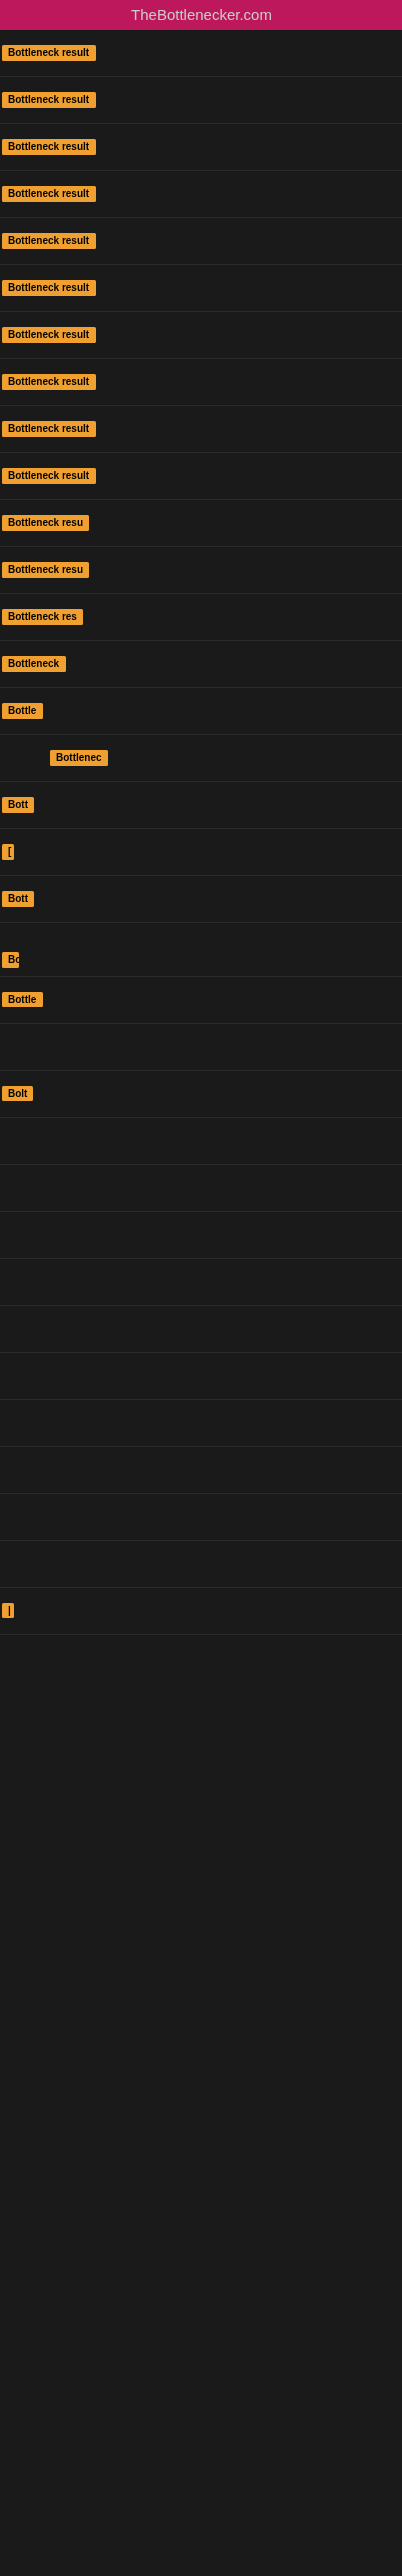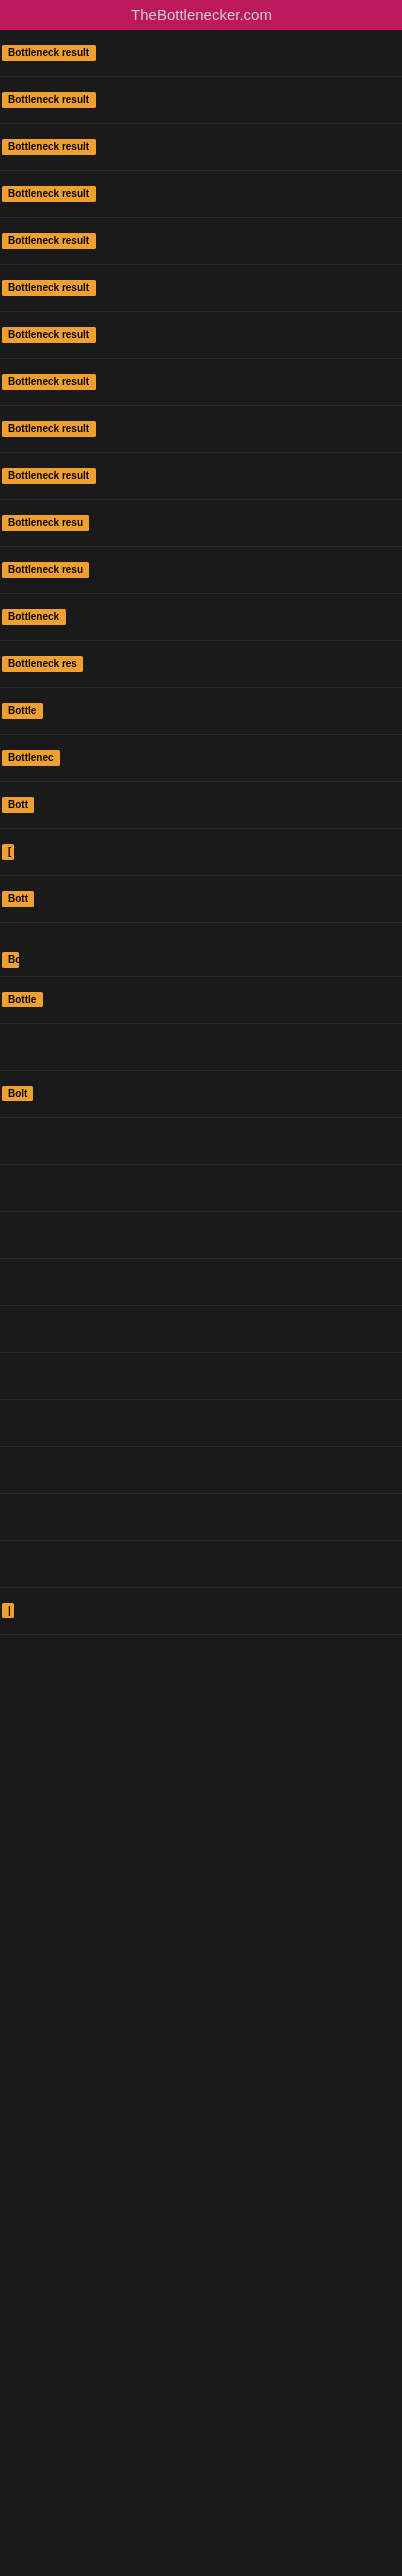--- a/index.html
+++ b/index.html
@@ -84,30 +84,30 @@
     <div class="row" style="min-height: 47px;">
       <span class="bottleneck-badge" style="max-width: 117px;">Bottleneck result</span>
     </div>
     <div class="row" style="min-height: 47px;">
       <span class="bottleneck-badge" style="max-width: 105px;">Bottleneck resu</span>
     </div>
     <div class="row" style="min-height: 47px;">
       <span class="bottleneck-badge" style="max-width: 103px;">Bottleneck resu</span>
     </div>
     <div class="row" style="min-height: 47px;">
-      <span class="bottleneck-badge" style="max-width: 72px;">Bottleneck</span>
+      <span class="bottleneck-badge" style="max-width: 97px;">Bottleneck res</span>
     </div>
     <div class="row" style="min-height: 47px;">
-      <span class="bottleneck-badge" style="max-width: 97px;">Bottleneck res</span>
+      <span class="bottleneck-badge" style="max-width: 72px;">Bottleneck</span>
     </div>
     <div class="row" style="min-height: 47px;">
       <span class="bottleneck-badge" style="max-width: 44px;">Bottle</span>
     </div>
     <div class="row" style="min-height: 47px;">
-      <span class="bottleneck-badge" style="max-width: 63px;">Bottlenec</span>
+      <span class="bottleneck-badge" style="max-width: 63px; margin-left: 48px;">Bottlenec</span>
     </div>
     <div class="row" style="min-height: 47px;">
       <span class="bottleneck-badge" style="max-width: 32px;">Bott</span>
     </div>
     <div class="row" style="min-height: 47px;">
       <span class="bottleneck-badge" style="max-width: 9.7px;">[</span>
     </div>
     <div class="row" style="min-height: 47px;">
       <span class="bottleneck-badge" style="max-width: 32px;">Bott</span>
     </div>

